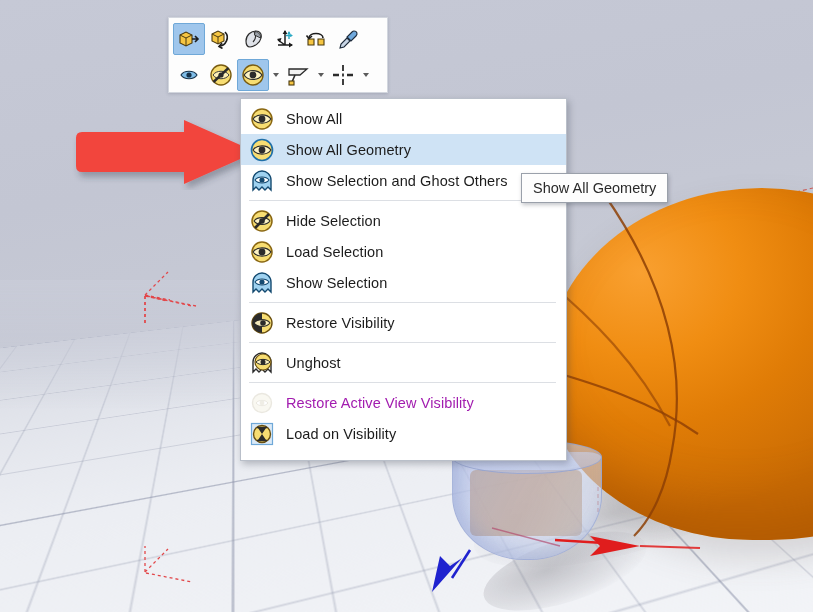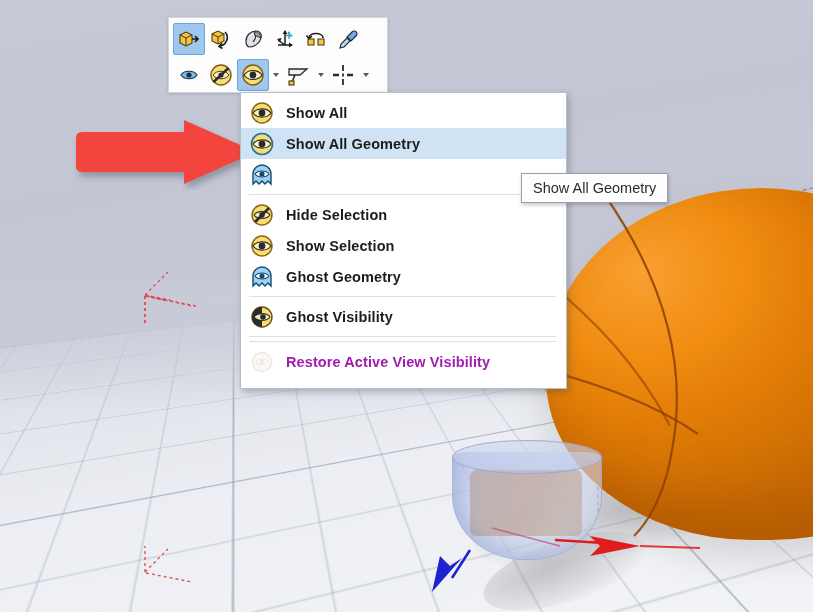--- a/index.html
+++ b/index.html
@@ -124,27 +124,26 @@
   }
   .tb-arrow {
     width: 13px; height: 30px;
     display: flex; align-items: center; justify-content: center;
   }
   .caret { width: 0; height: 0; border-left: 3.5px solid transparent; border-right: 3.5px solid transparent; border-top: 4px solid #5b5b5b; }
 
   
   #menu {
     position: absolute;
-    left: 240px; top: 92px;
+    left: 240px; top: 98px;
     width: 327px;
     background: #ffffff;
     border: 1px solid #b9bfc9;
     box-shadow: 2px 3px 7px rgba(60,66,80,.33);
     padding: 4px 0 11px 0;
-    font-weight: bold;
   }
   .mi {
     display: flex; align-items: center;
     height: 31px;
     padding-left: 6px;
     cursor: default;
   }
   .mi.hl { background: #cfe3f5; }
   .mi .ico {
     width: 30px; height: 26px;
@@ -378,20 +377,21 @@
       <span class="lbl">Show All Geometry</span>
     </div>
     <div class="mi">
       <span class="ico">
         <svg width="24" height="24" viewBox="0 0 24 24">
           <path d="M3 11 C3 5.5 7.5 2 12 2 C16.5 2 21 5.5 21 11 L21 21 L18 18 L15 21 L12 18 L9 21 L6 18 L3 21 Z" fill="#9fd2f0" stroke="#144a70" stroke-width="1.4"></path>
           <path d="M5 11 C8 7 16 7 19 11 C16 15 8 15 5 11 Z" fill="#ffffff" stroke="#144a70" stroke-width="1.1"></path>
           <circle cx="12" cy="11" r="2.6" fill="#144a70"></circle>
         </svg>
       </span>
+      <span class="lbl">Show Selection and Ghost Others</span>
     </div>
     <div class="sep"></div>
     <div class="mi">
       <span class="ico">
         <svg width="24" height="24" viewBox="0 0 24 24">
           <circle cx="12" cy="12" r="10" fill="#f7dd72" stroke="#8a6712" stroke-width="1.5"></circle>
           <path d="M4 12 C7 7.5 17 7.5 20 12 C17 16.5 7 16.5 4 12 Z" fill="#fdf3c4" stroke="#2b2b2b" stroke-width="1.1"></path>
           <circle cx="12" cy="12" r="2.8" fill="#2b2b2b"></circle>
           <path d="M5 19 L19 5" stroke="#2b2b2b" stroke-width="2.6"></path>
         </svg>
@@ -399,53 +399,75 @@
       <span class="lbl">Hide Selection</span>
     </div>
     <div class="mi">
       <span class="ico">
         <svg width="24" height="24" viewBox="0 0 24 24">
           <circle cx="12" cy="12" r="10" fill="#f7dd72" stroke="#8a6712" stroke-width="1.5"></circle>
           <path d="M3 12 C7 6.5 17 6.5 21 12 C17 17.5 7 17.5 3 12 Z" fill="#fdf3c4" stroke="#2b2b2b" stroke-width="1.2"></path>
           <circle cx="12" cy="12" r="3.4" fill="#2b2b2b"></circle>
         </svg>
       </span>
-      <span class="lbl">Show Selection</span>
+      <span class="lbl">Load Selection</span>
     </div>
     <div class="mi">
       <span class="ico">
         <svg width="24" height="24" viewBox="0 0 24 24">
           <path d="M3 11 C3 5.5 7.5 2 12 2 C16.5 2 21 5.5 21 11 L21 21 L18 18 L15 21 L12 18 L9 21 L6 18 L3 21 Z" fill="#9fd2f0" stroke="#144a70" stroke-width="1.4"></path>
           <path d="M5 11 C8 7 16 7 19 11 C16 15 8 15 5 11 Z" fill="#ffffff" stroke="#144a70" stroke-width="1.1"></path>
           <circle cx="12" cy="11" r="2.6" fill="#144a70"></circle>
         </svg>
       </span>
-      <span class="lbl">Ghost Geometry</span>
+      <span class="lbl">Show Selection</span>
     </div>
     <div class="sep"></div>
     <div class="mi">
       <span class="ico">
         <svg width="24" height="24" viewBox="0 0 24 24">
           <path d="M12 2 A10 10 0 0 1 12 22 A10 10 0 0 1 12 2 Z" fill="#f7dd72" stroke="#6a4f0e" stroke-width="1.4"></path>
           <path d="M12 2 A10 10 0 0 0 12 22 Z" fill="#2b2b2b"></path>
           <path d="M4 12 C7 7.5 17 7.5 20 12 C17 16.5 7 16.5 4 12 Z" fill="#fdf3c4" stroke="#2b2b2b" stroke-width="1.1" opacity=".95"></path>
           <circle cx="13" cy="12" r="2.8" fill="#2b2b2b"></circle>
         </svg>
       </span>
-      <span class="lbl">Ghost Visibility</span>
+      <span class="lbl">Restore Visibility</span>
     </div>
     <div class="sep"></div>
+    <div class="mi">
+      <span class="ico">
+        <svg width="24" height="24" viewBox="0 0 24 24">
+          <path d="M3 11 C3 5.5 7.5 2 12 2 C16.5 2 21 5.5 21 11 L21 21 L18 18 L15 21 L12 18 L9 21 L6 18 L3 21 Z" fill="#ffffff" stroke="#2b2b2b" stroke-width="1.4"></path>
+          <circle cx="13" cy="11" r="8" fill="#f7dd72" stroke="#6a4f0e" stroke-width="1.2"></circle>
+          <path d="M6 11 C9 7.5 17 7.5 20 11 C17 14.5 9 14.5 6 11 Z" fill="#fdf3c4" stroke="#2b2b2b" stroke-width="1"></path>
+          <circle cx="13" cy="11" r="2.5" fill="#2b2b2b"></circle>
+        </svg>
+      </span>
+      <span class="lbl">Unghost</span>
+    </div>
     <div class="sep"></div>
     <div class="mi disabled">
       <span class="ico" style="opacity: 0.45;">
         <svg width="24" height="24" viewBox="0 0 24 24">
           <circle cx="12" cy="12" r="9.5" fill="#f3f0e2" stroke="#d2cdbb" stroke-width="1.4"></circle>
           <path d="M6 12 C8.5 8.5 15.5 8.5 18 12 C15.5 15.5 8.5 15.5 6 12 Z" fill="#ffffff" stroke="#d2cdbb" stroke-width="1"></path>
           <circle cx="12" cy="12" r="2.4" fill="#ddd8c6"></circle>
         </svg>
       </span>
       <span class="lbl">Restore Active View Visibility</span>
     </div>
+    <div class="mi">
+      <span class="ico">
+        <svg width="24" height="24" viewBox="0 0 24 24">
+          <rect x="1.5" y="1.5" width="21" height="21" fill="#dbe9f7" stroke="#6fa8d8" stroke-width="1.2"></rect>
+          <circle cx="12" cy="12" r="8.5" fill="#f7dd72" stroke="#6a4f0e" stroke-width="1.4"></circle>
+          <path d="M8 6 L16 6 L12 12 L16 18 L8 18 L12 12 Z" fill="#2b2b2b"></path>
+          <path d="M7 5.5 L17 5.5 M7 18.5 L17 18.5" stroke="#2b2b2b" stroke-width="1.6"></path>
+        </svg>
+      </span>
+      <span class="lbl">Load on Visibility</span>
+    </div>
   </div>
 
 <div id="tooltip">
   <span>Show All Geometry</span>
 </div>
 
 </body></html>

